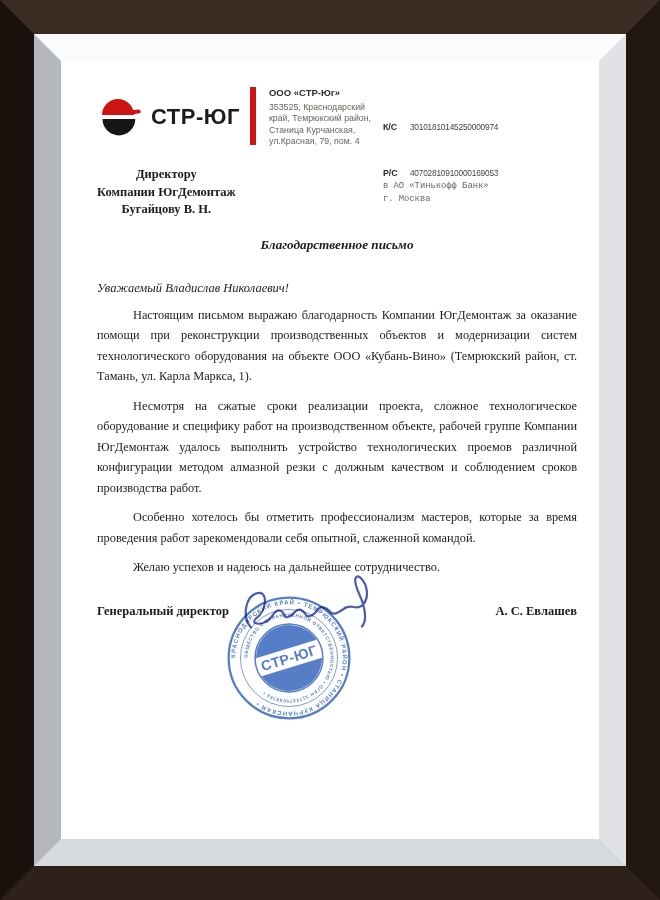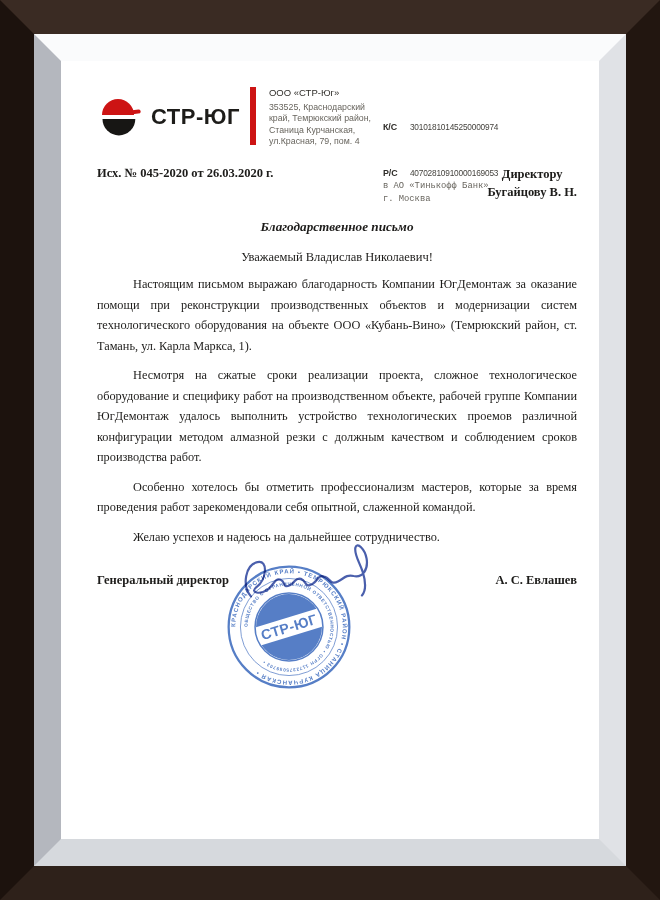--- a/index.html
+++ b/index.html
@@ -16,37 +16,37 @@
          padding:14px 22px 0 36px;overflow:hidden;color:#1d1c1a;}
 
   
   .letterhead{display:flex;align-items:flex-start;margin-top:12px;height:64px;
               font-family:"Liberation Sans",sans-serif;}
   .logo{display:flex;align-items:center;height:60px;}
   .logo svg{width:46px;height:46px;}
   .wordmark{font-size:22px;font-weight:bold;letter-spacing:.5px;color:#1d1c19;margin-left:8px;}
   .redbar{width:6px;height:58px;background:#cd1414;margin-left:10px;flex:none;}
   .company{margin-left:13px;width:104px;flex:none;}
-  .company-name{font-size:9.5px;font-weight:normal;color:#2f2d29;margin-bottom:4px;}
+  .company-name{font-size:9.5px;font-weight:bold;color:#2f2d29;margin-bottom:4px;}
   .addr{font-size:8.8px;line-height:11.4px;color:#68655e;}
   .reg{margin-left:10px;width:112px;flex:none;padding-top:1px;}
   .krow{font-size:9.2px;line-height:13px;white-space:nowrap;color:#45433e;}
   .klabel{font-weight:bold;color:#2f2d29;display:inline-block;min-width:27px;}
   .bank{margin-left:10px;flex:none;padding-top:1px;}
   .bank .krow{font-size:8.9px;margin-top:33px;}
   .bank .kval{font-size:8.3px;letter-spacing:-.2px;}
   .banktxt{font-size:8.8px;line-height:13px;color:#68655e;font-family:Liberation Mono, monospace;}
 
   
   .ref-row{display:flex;justify-content:space-between;margin-top:15px;}
   .refno{font-size:12.5px;font-weight:bold;}
   .addressee{text-align:center;font-size:12.5px;font-weight:bold;line-height:17.5px;}
 
   .title{margin-top:18px;text-align:center;font-size:13.2px;font-weight:bold;font-style:italic;}
-  .salutation{margin-top:15px;text-align:center;font-size:12.5px;}
+  .salutation{margin-top:28px;font-size:12.5px;font-style:italic;}
 
   .body-par{margin:9px 0 0 0;font-size:12.3px;line-height:20.5px;
             text-align:justify;text-indent:36px;}
   .body-par.nojust{text-align:left;}
 
   .sign-row{display:flex;justify-content:space-between;margin-top:26px;
             font-size:12.5px;font-weight:bold;position:relative;}
 
   .stamp{position:absolute;left:126px;top:-12px;width:132px;height:132px;
          opacity:.88;mix-blend-mode:multiply;z-index:1;}
@@ -80,23 +80,23 @@
           </div>
           <div class="bank">
             <div class="krow"><span class="klabel">К/С</span><span class="kval">30101810145250000974</span></div>
             <div class="krow"><span class="klabel">Р/С</span><span class="kval">40702810910000169053</span></div>
             <div class="banktxt">в АО «Тинькофф Банк»</div>
             <div class="banktxt">г. Москва</div>
           </div>
         </div>
 
         <div class="ref-row">
-          <div class="refno">Исх. № 045-2020 от 26.03.2020 г.</div>
           <div class="addressee">
             <div>Директору</div>
+            <div>Компании ЮгДемонтаж</div>
             <div>Бугайцову В. Н.</div>
           </div>
         </div>
 
         <div class="title">Благодарственное письмо</div>
         <div class="salutation">Уважаемый Владислав Николаевич!</div>
 
         <p class="body-par">Настоящим письмом выражаю благодарность Компании ЮгДемонтаж за оказание помощи при реконструкции производственных объектов и модернизации систем технологического оборудования на объекте ООО «Кубань-Вино» (Темрюкский район, ст. Тамань, ул. Карла Маркса, 1).</p>
         <p class="body-par">Несмотря на сжатые сроки реализации проекта, сложное технологическое оборудование и специфику работ на производственном объекте, рабочей группе Компании ЮгДемонтаж удалось выполнить устройство технологических проемов различной конфигурации методом алмазной резки с должным качеством и соблюдением сроков производства работ.</p>
         <p class="body-par">Особенно хотелось бы отметить профессионализм мастеров, которые за время проведения работ зарекомендовали себя опытной, слаженной командой.</p>

